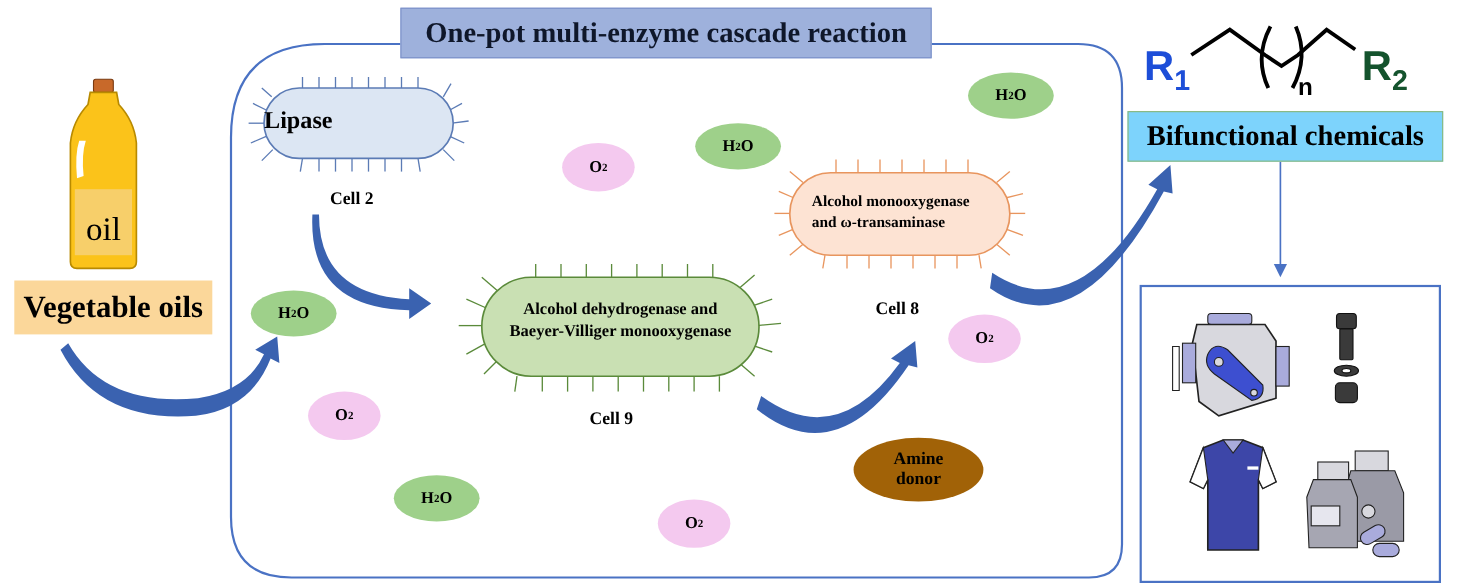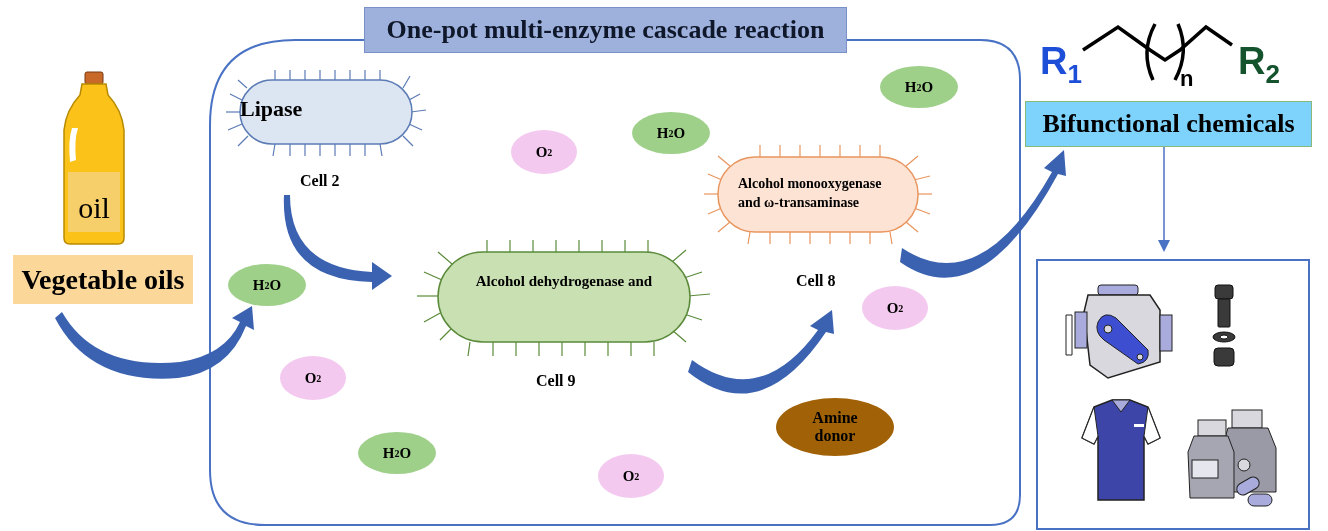--- a/index.html
+++ b/index.html
@@ -179,20 +179,21 @@
 
 <div class="abs title-box">One-pot multi-enzyme cascade reaction</div>
 
 <div class="abs veg-box">Vegetable oils</div>
 
 <div class="abs" style="left:240px;top:96px;width:140px;text-align:left;font-size:22px;font-weight:bold;">Lipase</div>
 <div class="abs cell-label" style="left:300px;top:172px;">Cell 2</div>
 
 <div class="abs" style="left:438px;top:272px;width:252px;text-align:center;font-size:15px;font-weight:bold;line-height:1.3;">
   <div>Alcohol dehydrogenase and</div>
+  <div>Baeyer-Villiger monooxygenase</div>
 </div>
 <div class="abs cell-label" style="left:536px;top:372px;">Cell 9</div>
 
 <div class="abs" style="left:738px;top:175px;width:180px;font-size:14px;font-weight:bold;line-height:1.35;">
   <div>Alcohol monooxygenase</div>
   <div>and ω-transaminase</div>
 </div>
 <div class="abs cell-label" style="left:796px;top:272px;">Cell 8</div>
 
 <div class="abs bubble h2o" style="left:632px;top:112px;">

